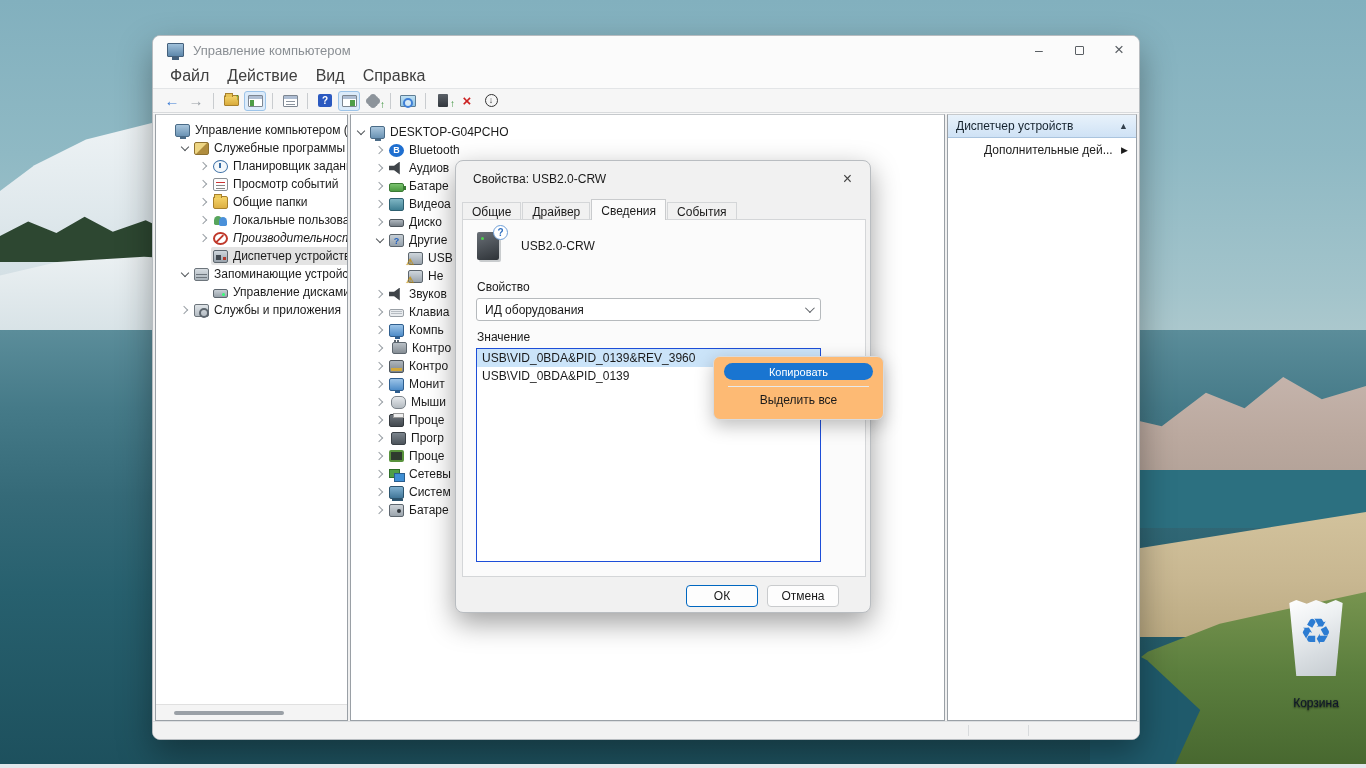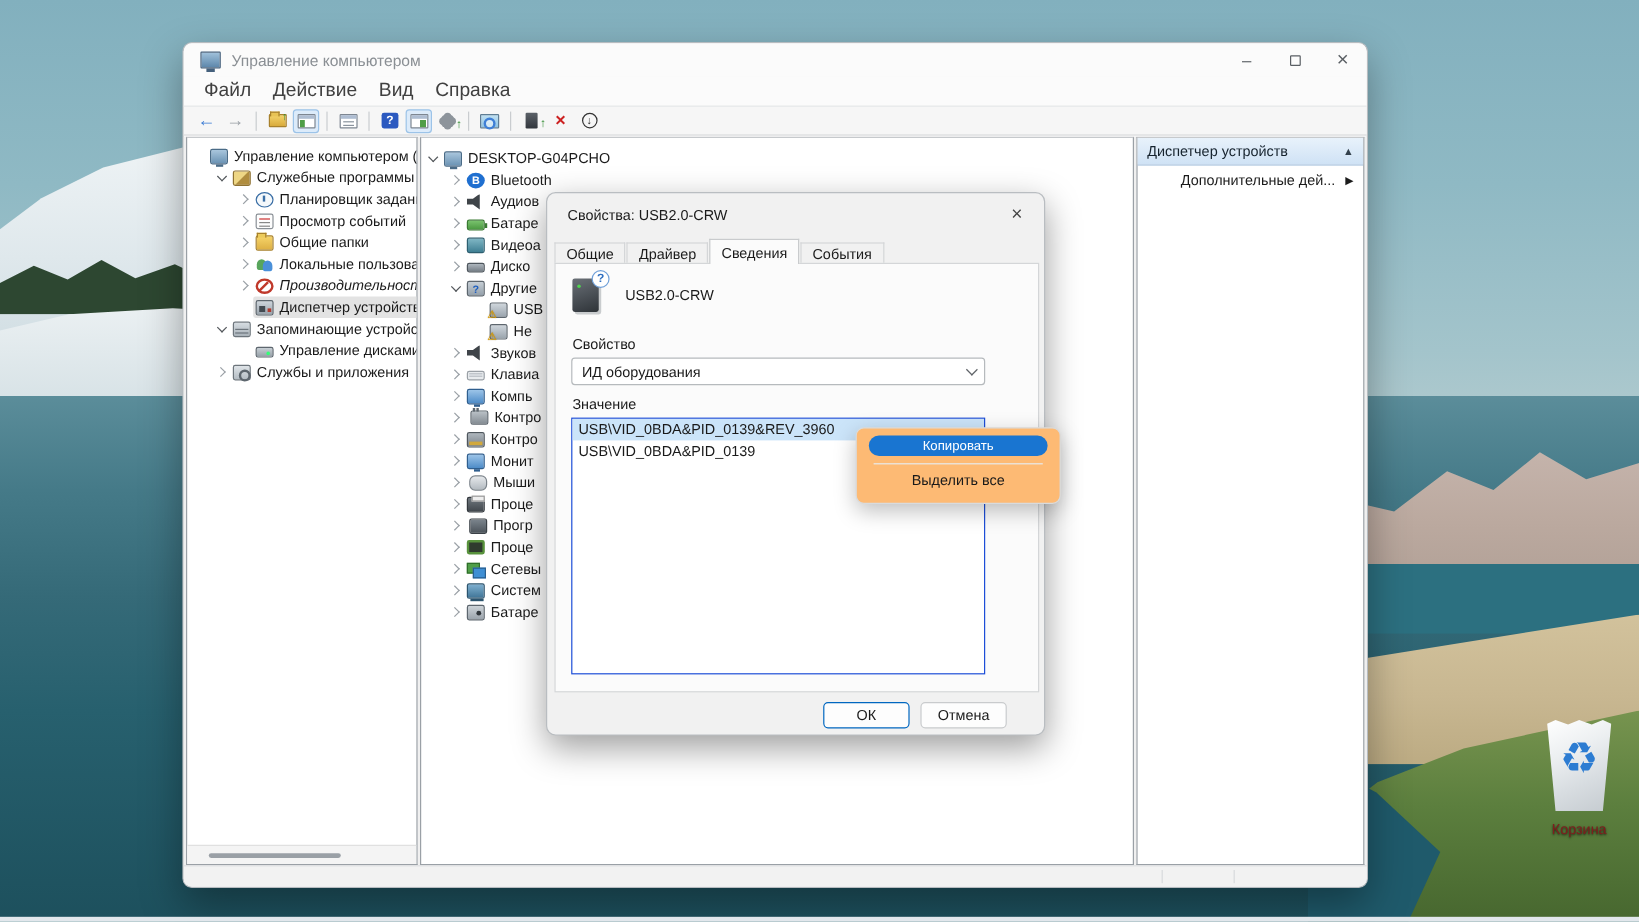--- a/index.html
+++ b/index.html
@@ -33,21 +33,21 @@
   .water-cove { position:absolute; left:1090px; width:190px; top:630px; bottom:0; background:#1f5a6b;
     clip-path:polygon(0 0,30% 22%,58% 58%,44% 100%,0 100%); }
   .taskbar-strip { position:absolute; left:0; right:0; bottom:0; height:4px; background:#e2e7ec; z-index:60; }
 
   
   .bin { position:absolute; left:1280px; top:600px; width:72px; text-align:center; z-index:5; }
   .basket { width:58px; height:76px; margin:0 auto; position:relative;
     background:linear-gradient(155deg,#ffffff 0%,#eceff1 35%,#d8dde1 65%,#c4cacf 100%);
     clip-path:polygon(4% 4%,16% 0,34% 5%,50% 0,68% 5%,84% 0,96% 4%,84% 100%,16% 100%); }
   .basket .recycle-glyph { position:absolute; left:0; right:0; top:14px; font-size:36px; color:#2c7cd2; line-height:1; }
-  .bin-label { margin-top:8px; font-size:12px; color:#7f1d1d; text-shadow:0 1px 2px rgba(0,0,0,.8); }
+  .bin-label { margin-top:20px; font-size:12px; color:#0f172a; text-shadow:0 1px 2px rgba(0,0,0,.8); }
 
   
   .win { position:absolute; left:152px; top:35px; width:988px; height:705px; background:#f8f8f8;
     border:1px solid #b7bcc0; border-radius:8px; box-shadow:0 14px 34px rgba(0,0,0,.35); z-index:10; overflow:hidden; }
   .titlebar { height:28px; display:flex; align-items:center; background:#fbfbfb; }
   .app-icon { width:17px; height:14px; margin-left:14px; position:relative;
     background:linear-gradient(180deg,#9fc0da,#5d87ab); border:1px solid #44607c; border-radius:1px; }
   .app-icon::after { content:""; position:absolute; left:4px; bottom:-4px; width:7px; height:3px; background:#44607c; }
   .title-text { margin-left:9px; font-size:13px; color:#8a8f94; }
   .win-controls { margin-left:auto; display:flex; height:100%; }

